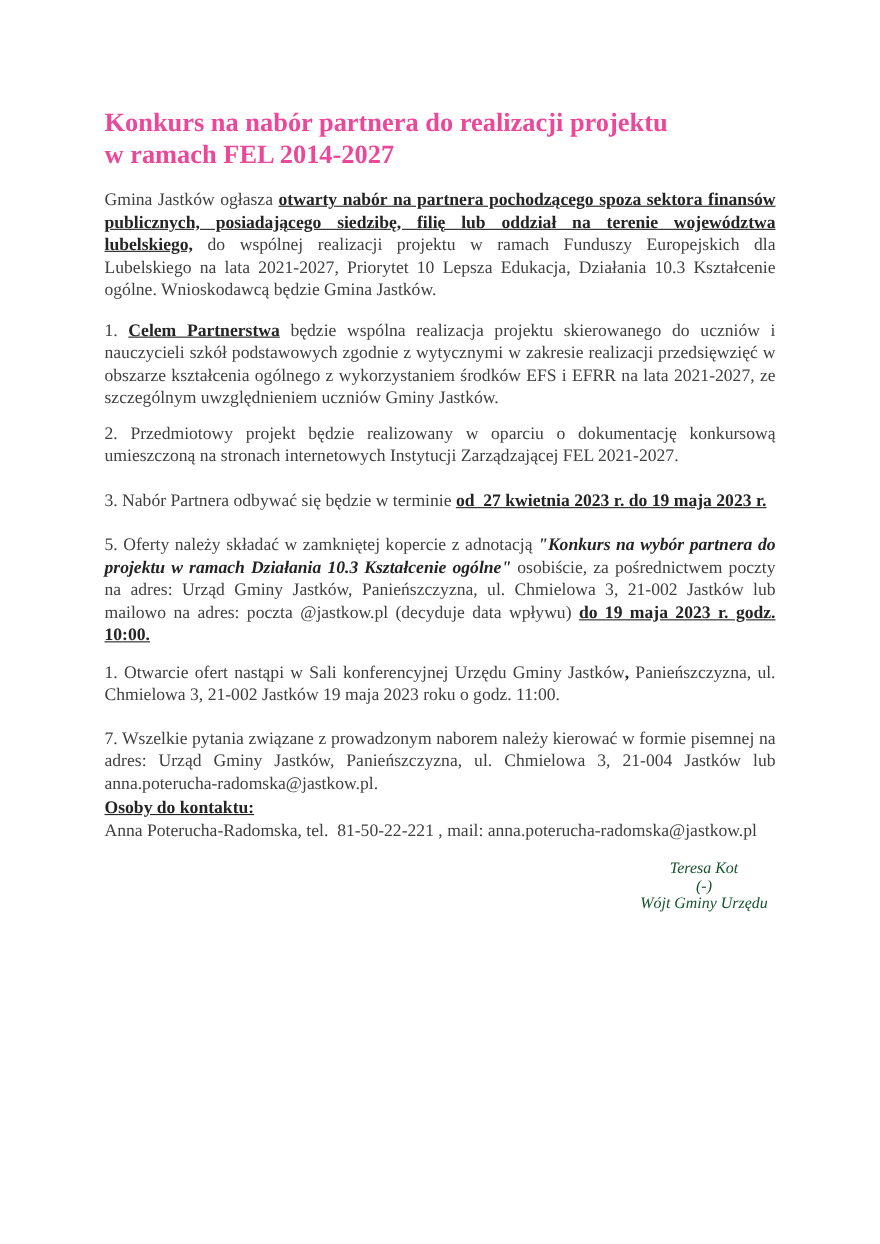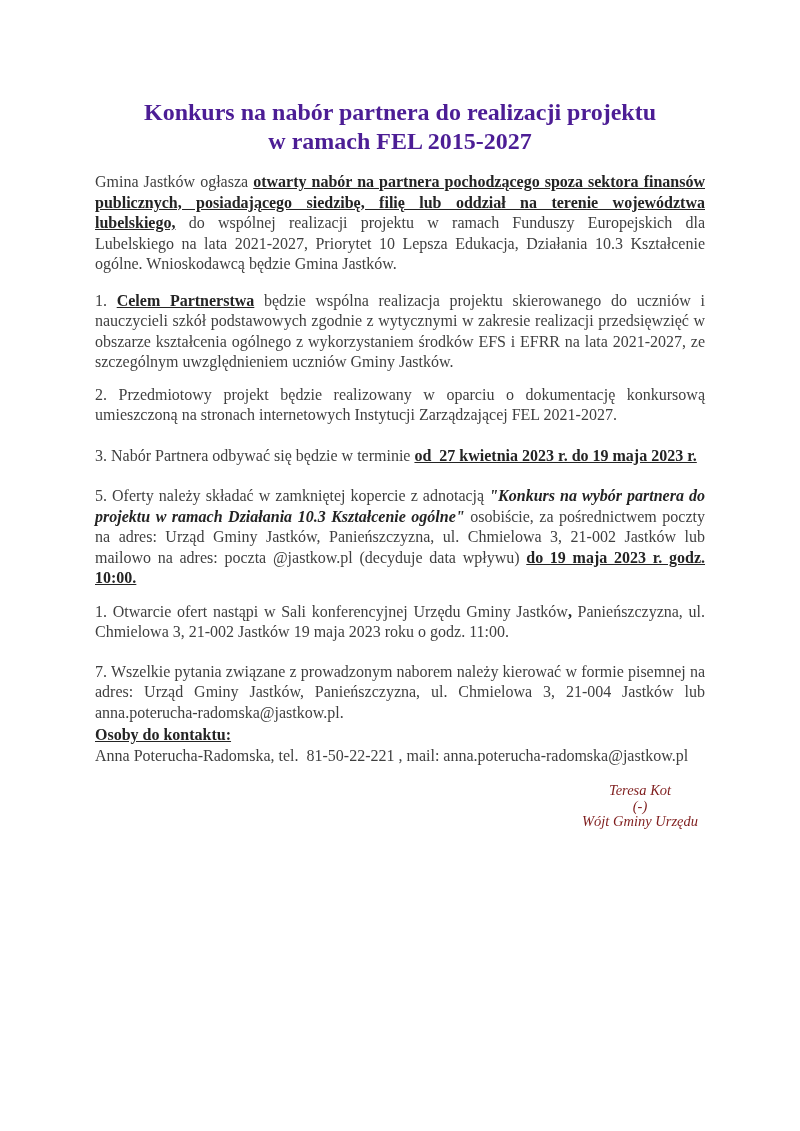--- a/index.html
+++ b/index.html
@@ -20,22 +20,21 @@
     height: 1131px;
     padding: 98px 95px 0 95px;
     position: relative;
     background: #ffffff;
   }
   .title {
     margin: 0;
     font-size: 24px;
     line-height: 29px;
     font-weight: 700;
-    text-align: center;
-    color: #4c1d95;
+    color: #ec4899;
   }
   p {
     margin: 0;
     font-size: 16px;
     line-height: 20.5px;
     text-align: justify;
   }
   .mt-legal     { margin-top: 23px; }
   .mt-announce  { margin-top: 16px; }
   .mt-item1     { margin-top: 16px; }
@@ -60,29 +59,29 @@
     color: #242424;
   }
   .signature {
     margin-top: 17px;
     margin-left: 445px;
     width: 200px;
     text-align: center;
     font-style: italic;
     font-size: 14.5px;
     line-height: 15.5px;
-    color: #7f1d1d;
+    color: #14532d;
   }
 </style>
 </head>
 <body>
 
 <div class="page">
 
-  <h1 class="title"><span>Konkurs na nabór partnera do realizacji projektu</span><br><span>w ramach FEL 2015-2027</span></h1>
+  <h1 class="title"><span>Konkurs na nabór partnera do realizacji projektu</span><br><span>w ramach FEL 2014-2027</span></h1>
 
 
   <p class="mt-announce"><span>Gmina Jastków ogłasza </span><span class="b u">otwarty nabór na partnera pochodzącego spoza sektora finansów publicznych, posiadającego siedzibę, filię lub oddział na terenie województwa lubelskiego,</span><span> do wspólnej realizacji projektu w ramach Funduszy Europejskich dla Lubelskiego na lata 2021-2027, Priorytet 10 Lepsza Edukacja, Działania 10.3 Kształcenie ogólne. Wnioskodawcą będzie Gmina Jastków.</span></p>
 
   <p class="mt-item1"><span>1. </span><span class="b">Celem Partnerstwa</span><span> będzie wspólna realizacja projektu skierowanego do uczniów i nauczycieli szkół podstawowych zgodnie z wytycznymi w zakresie realizacji przedsięwzięć w obszarze kształcenia ogólnego z wykorzystaniem środków EFS i EFRR na lata 2021-2027, ze szczególnym uwzględnieniem uczniów Gminy Jastków.</span></p>
 
   <p class="mt-item2">2. Przedmiotowy projekt będzie realizowany w oparciu o dokumentację konkursową umieszczoną na stronach internetowych Instytucji Zarządzającej FEL 2021-2027.</p>
 
   <p class="mt-item3"><span>3. Nabór Partnera odbywać się będzie w terminie </span><span class="b">od&nbsp; 27 kwietnia 2023 r. do 19 maja 2023 r.</span></p>
 

